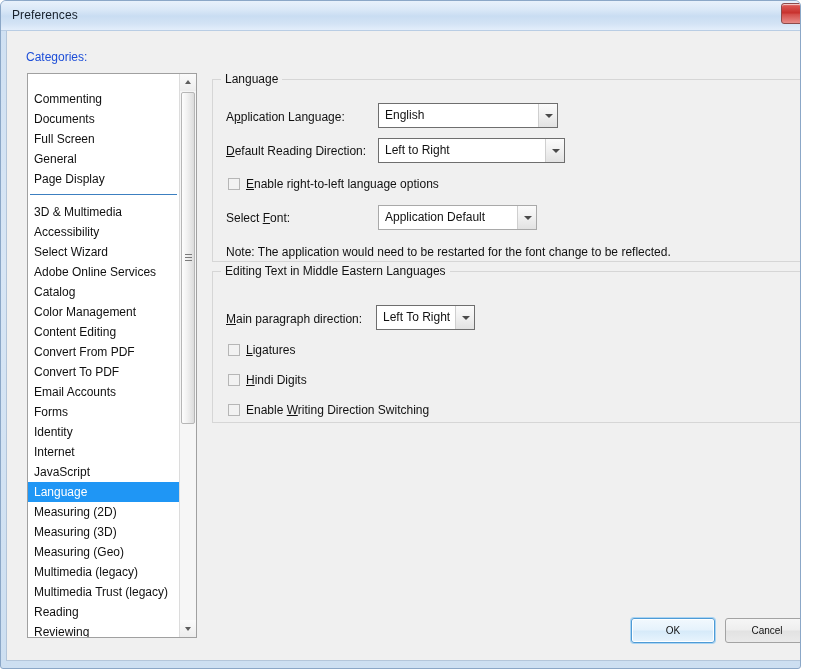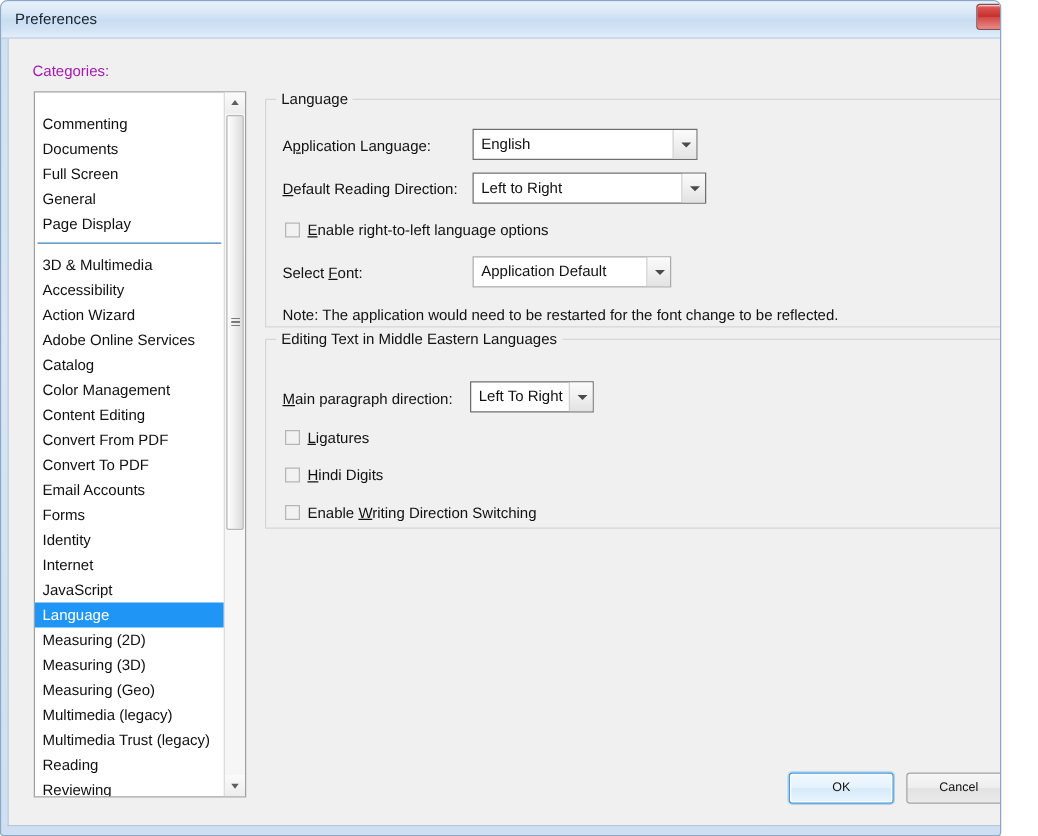--- a/index.html
+++ b/index.html
@@ -66,21 +66,21 @@
     background: #f0f0f0;
     border: 1px solid #b4c6da;
     border-top: none;
   }
 
   
   #categories-label {
     position: absolute;
     left: 19px; top: 19px;
     font-size: 12px;
-    color: #a21caf;
+    color: #1d4ed8;
   }
   #category-list {
     position: absolute;
     left: 20px; top: 42px;
     width: 170px; height: 565px;
     background: #ffffff;
     border: 1px solid #a0a0a0;
     overflow: hidden;
   }
   #list-inner {
@@ -287,21 +287,21 @@
     <div id="category-list">
       <div id="list-inner">
           <div class="cat-item"><span>Commenting</span></div>
           <div class="cat-item"><span>Documents</span></div>
           <div class="cat-item"><span>Full Screen</span></div>
           <div class="cat-item"><span>General</span></div>
           <div class="cat-item"><span>Page Display</span></div>
           <div class="cat-sep"></div>
           <div class="cat-item"><span>3D &amp; Multimedia</span></div>
           <div class="cat-item"><span>Accessibility</span></div>
-          <div class="cat-item"><span>Action Wizard</span></div>
+          <div class="cat-item"><span>Select Wizard</span></div>
           <div class="cat-item"><span>Adobe Online Services</span></div>
           <div class="cat-item"><span>Catalog</span></div>
           <div class="cat-item"><span>Color Management</span></div>
           <div class="cat-item"><span>Content Editing</span></div>
           <div class="cat-item"><span>Convert From PDF</span></div>
           <div class="cat-item"><span>Convert To PDF</span></div>
           <div class="cat-item"><span>Email Accounts</span></div>
           <div class="cat-item"><span>Forms</span></div>
           <div class="cat-item"><span>Identity</span></div>
           <div class="cat-item"><span>Internet</span></div>

